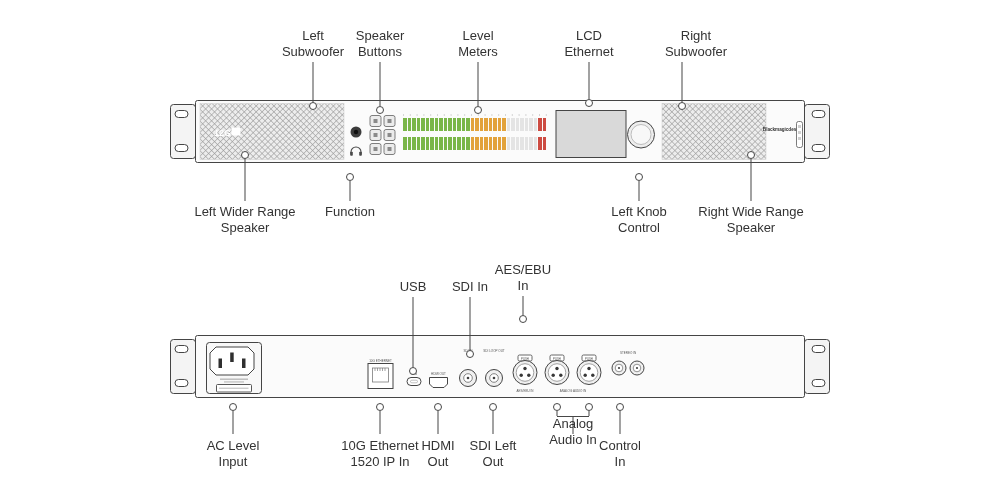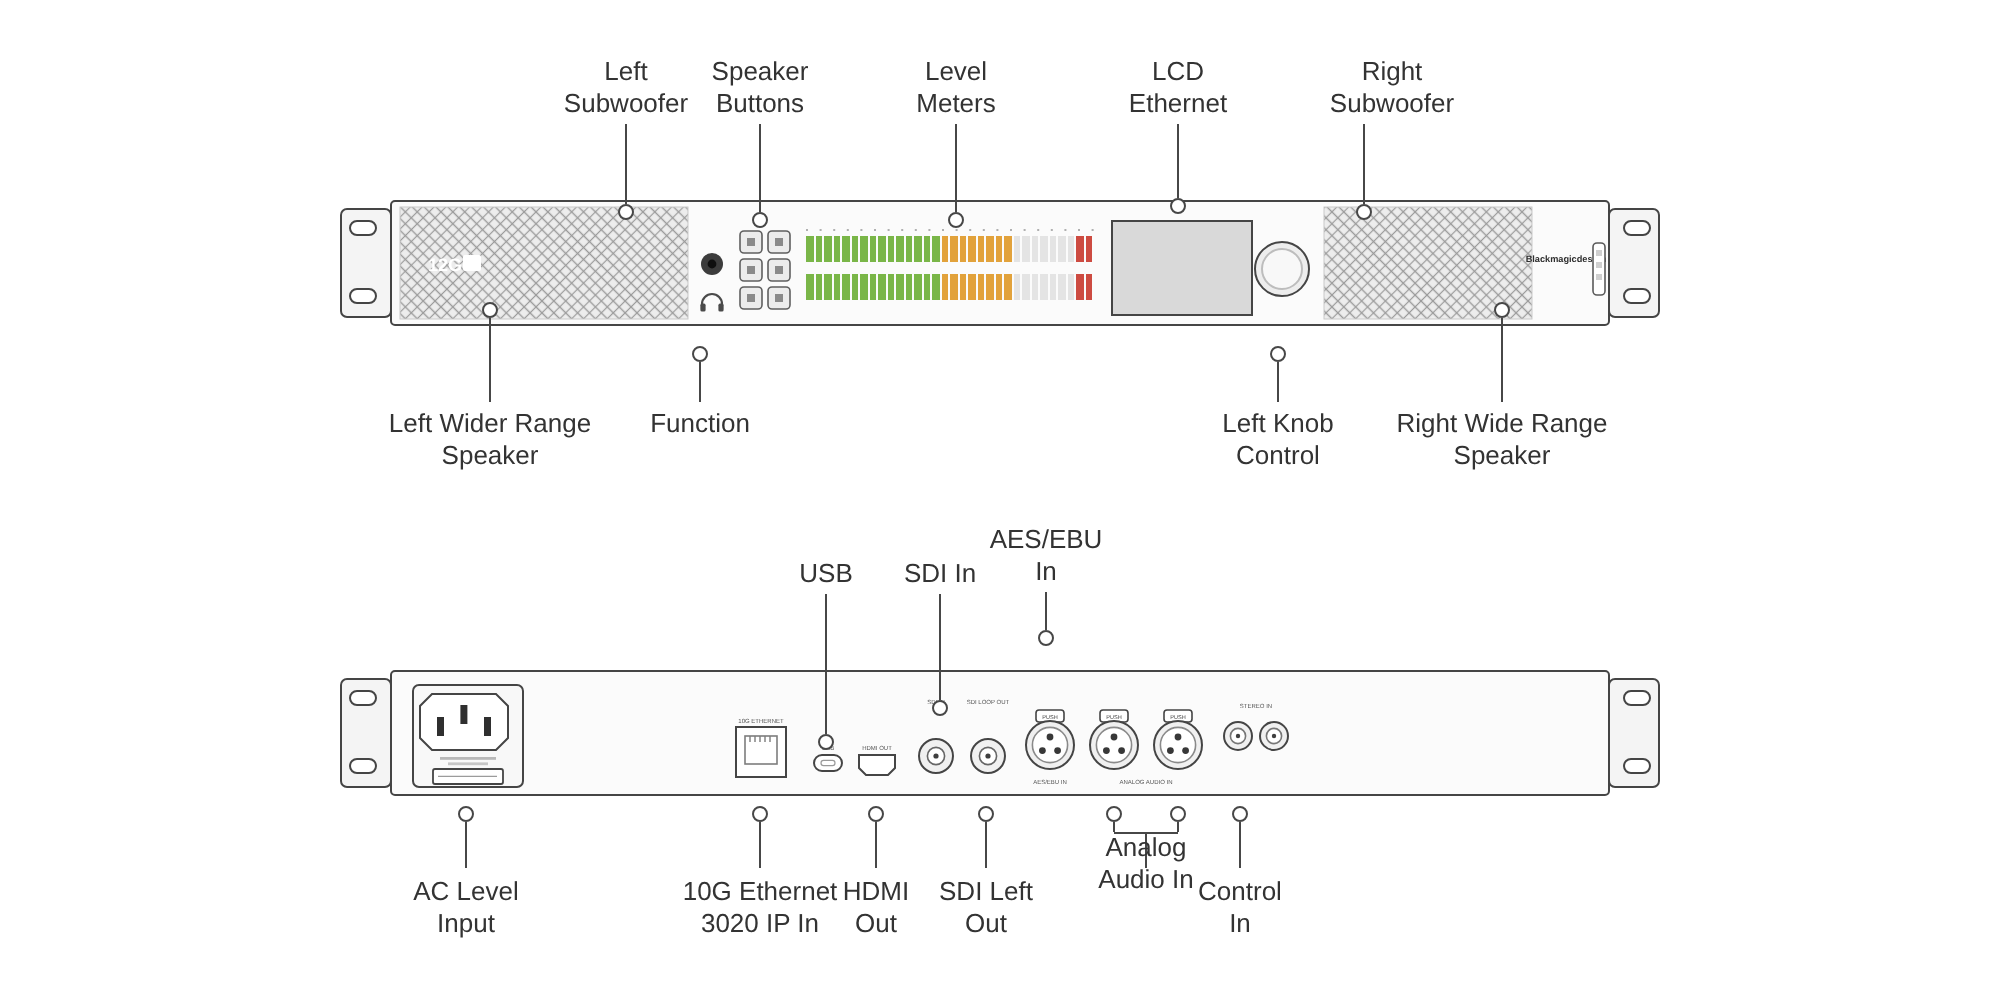--- a/index.html
+++ b/index.html
@@ -372,21 +372,21 @@
       <div>AC Level</div>
       <div>Input</div>
     </div>
   </div>
 
   <div>
     <div class="c-dot" style="left:380px;top:407px"></div>
     <div class="c-line" style="left:380px;top:411px;height:23px"></div>
     <div class="c-label" style="left:380px;top:438px">
       <div>10G Ethernet</div>
-      <div>3020 IP In</div>
+      <div>1520 IP In</div>
     </div>
   </div>
 
   <div>
     <div class="c-dot" style="left:438px;top:407px"></div>
     <div class="c-line" style="left:438px;top:411px;height:23px"></div>
     <div class="c-label" style="left:438px;top:438px">
       <div>HDMI</div>
       <div>Out</div>
     </div>

